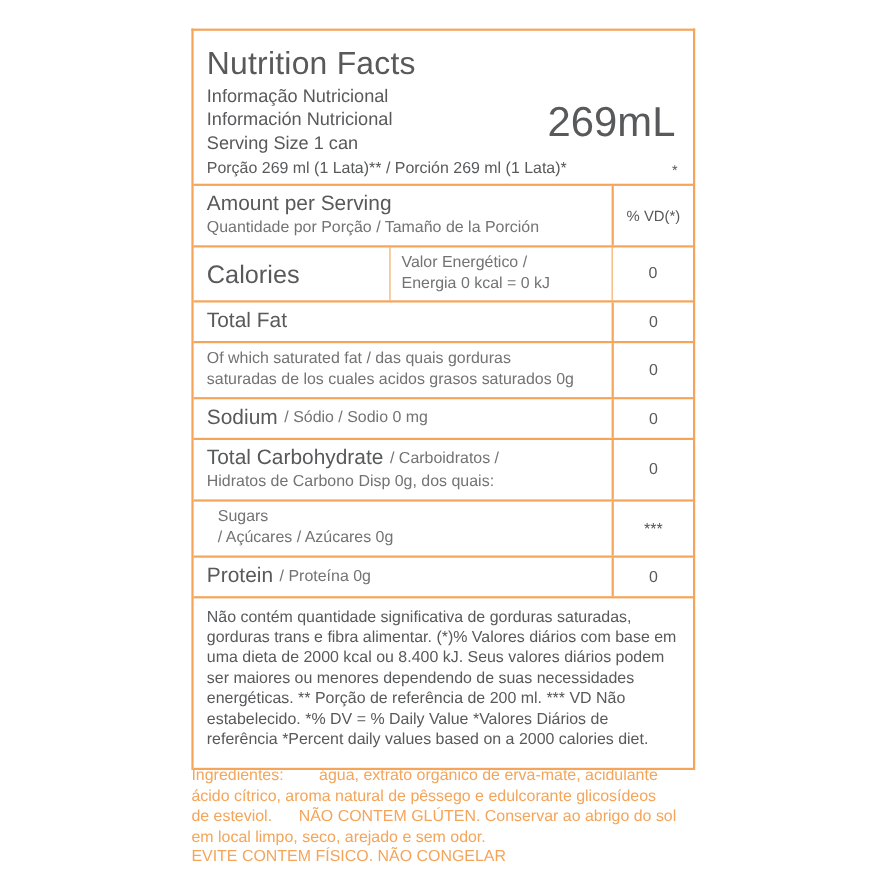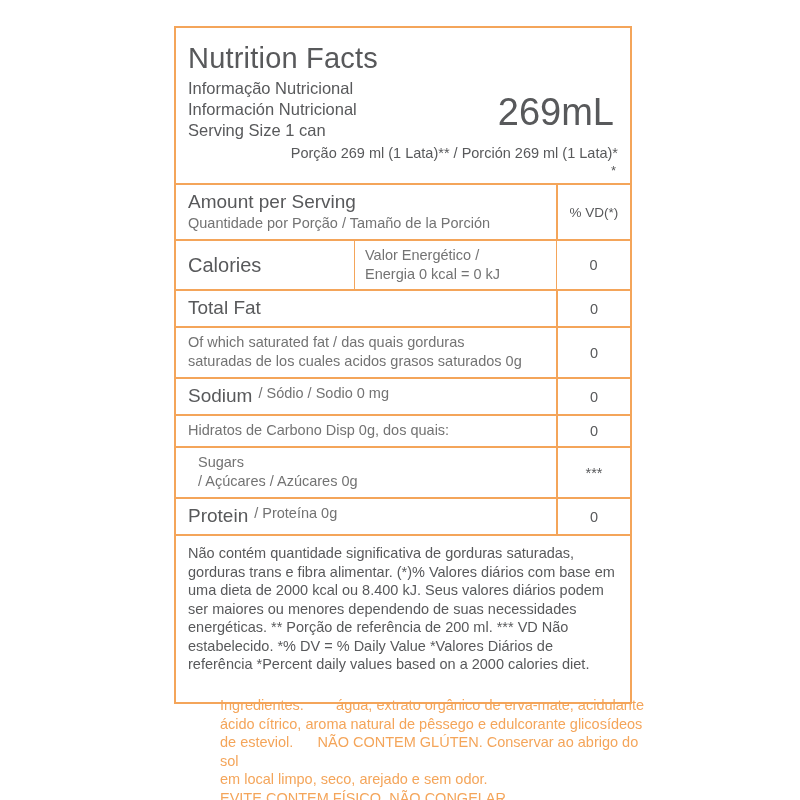--- a/index.html
+++ b/index.html
@@ -75,21 +75,20 @@
     top: 62px;
     font-size: 38px;
     line-height: 44px;
     color: #58595b;
   }
   .portion-row {
     display: flex;
     align-items: flex-end;
     justify-content: space-between;
     margin-top: 2px;
-    flex-direction: column;
   }
   .portion {
     font-size: 14.5px;
     line-height: 20px;
     color: #58595b;
   }
   .asterisk {
     font-size: 13px;
     line-height: 16px;
     color: #58595b;
@@ -111,28 +110,28 @@
     font-size: 13.5px;
     line-height: 17px;
     color: #58595b;
     text-align: center;
   }
   .vd-val {
     font-size: 14.5px;
     color: #58595b;
   }
   .calories {
-    font-size: 20px;
+    font-size: 23px;
     line-height: 30px;
     color: #58595b;
   }
 
   .flexline {
     display: flex;
-    align-items: flex-start;
+    align-items: center;
     flex-wrap: wrap;
     gap: 6px;
   }
 
   .energy-cell {
     flex: 1 1 auto;
     display: flex;
     align-items: center;
     box-sizing: border-box;
     min-width: 0;
@@ -143,36 +142,36 @@
     box-sizing: border-box;
   }
   .energy-right {
     flex: 1 1 auto;
     border-left: 1px solid #f4a55a;
     padding: 5px 10px 5px 10px;
     box-sizing: border-box;
   }
 
   .footnote {
-    padding: 8px 12px 28px 12px;
+    padding: 8px 12px 16px 12px;
     font-size: 14.5px;
     line-height: 18.5px;
     color: #58595b;
   }
 
   .ingredients {
     position: absolute;
     left: 174px;
     top: 696px;
     width: 470px;
     font-size: 14.5px;
     line-height: 18.5px;
     color: #f4a55a;
   }
-  .ing-line { white-space: pre-wrap; margin-left: 46px; }
+  .ing-line { white-space: pre-wrap; }
 </style>
 </head>
 <body>
 
 <div class="panel">
 
   <div class="header">
     <div class="title">Nutrition Facts</div>
     <div class="sub">Informação Nutricional</div>
     <div class="sub">Información Nutricional</div>
@@ -237,20 +236,24 @@
         <span class="small">/ Sódio / Sodio 0 mg</span>
       </div>
     </div>
     <div class="cell-vd">
       <span class="vd-val">0</span>
     </div>
   </div>
 
   <div class="row">
     <div class="cell-main">
+      <div class="flexline">
+        <span class="big">Total Carbohydrate</span>
+        <span class="small">/ Carboidratos /</span>
+      </div>
       <div class="small">Hidratos  de Carbono Disp 0g, dos quais:</div>
     </div>
     <div class="cell-vd">
       <span class="vd-val">0</span>
     </div>
   </div>
 
   <div class="row">
     <div class="cell-main" style="padding-left:22px;">
       <div class="small">Sugars</div>

